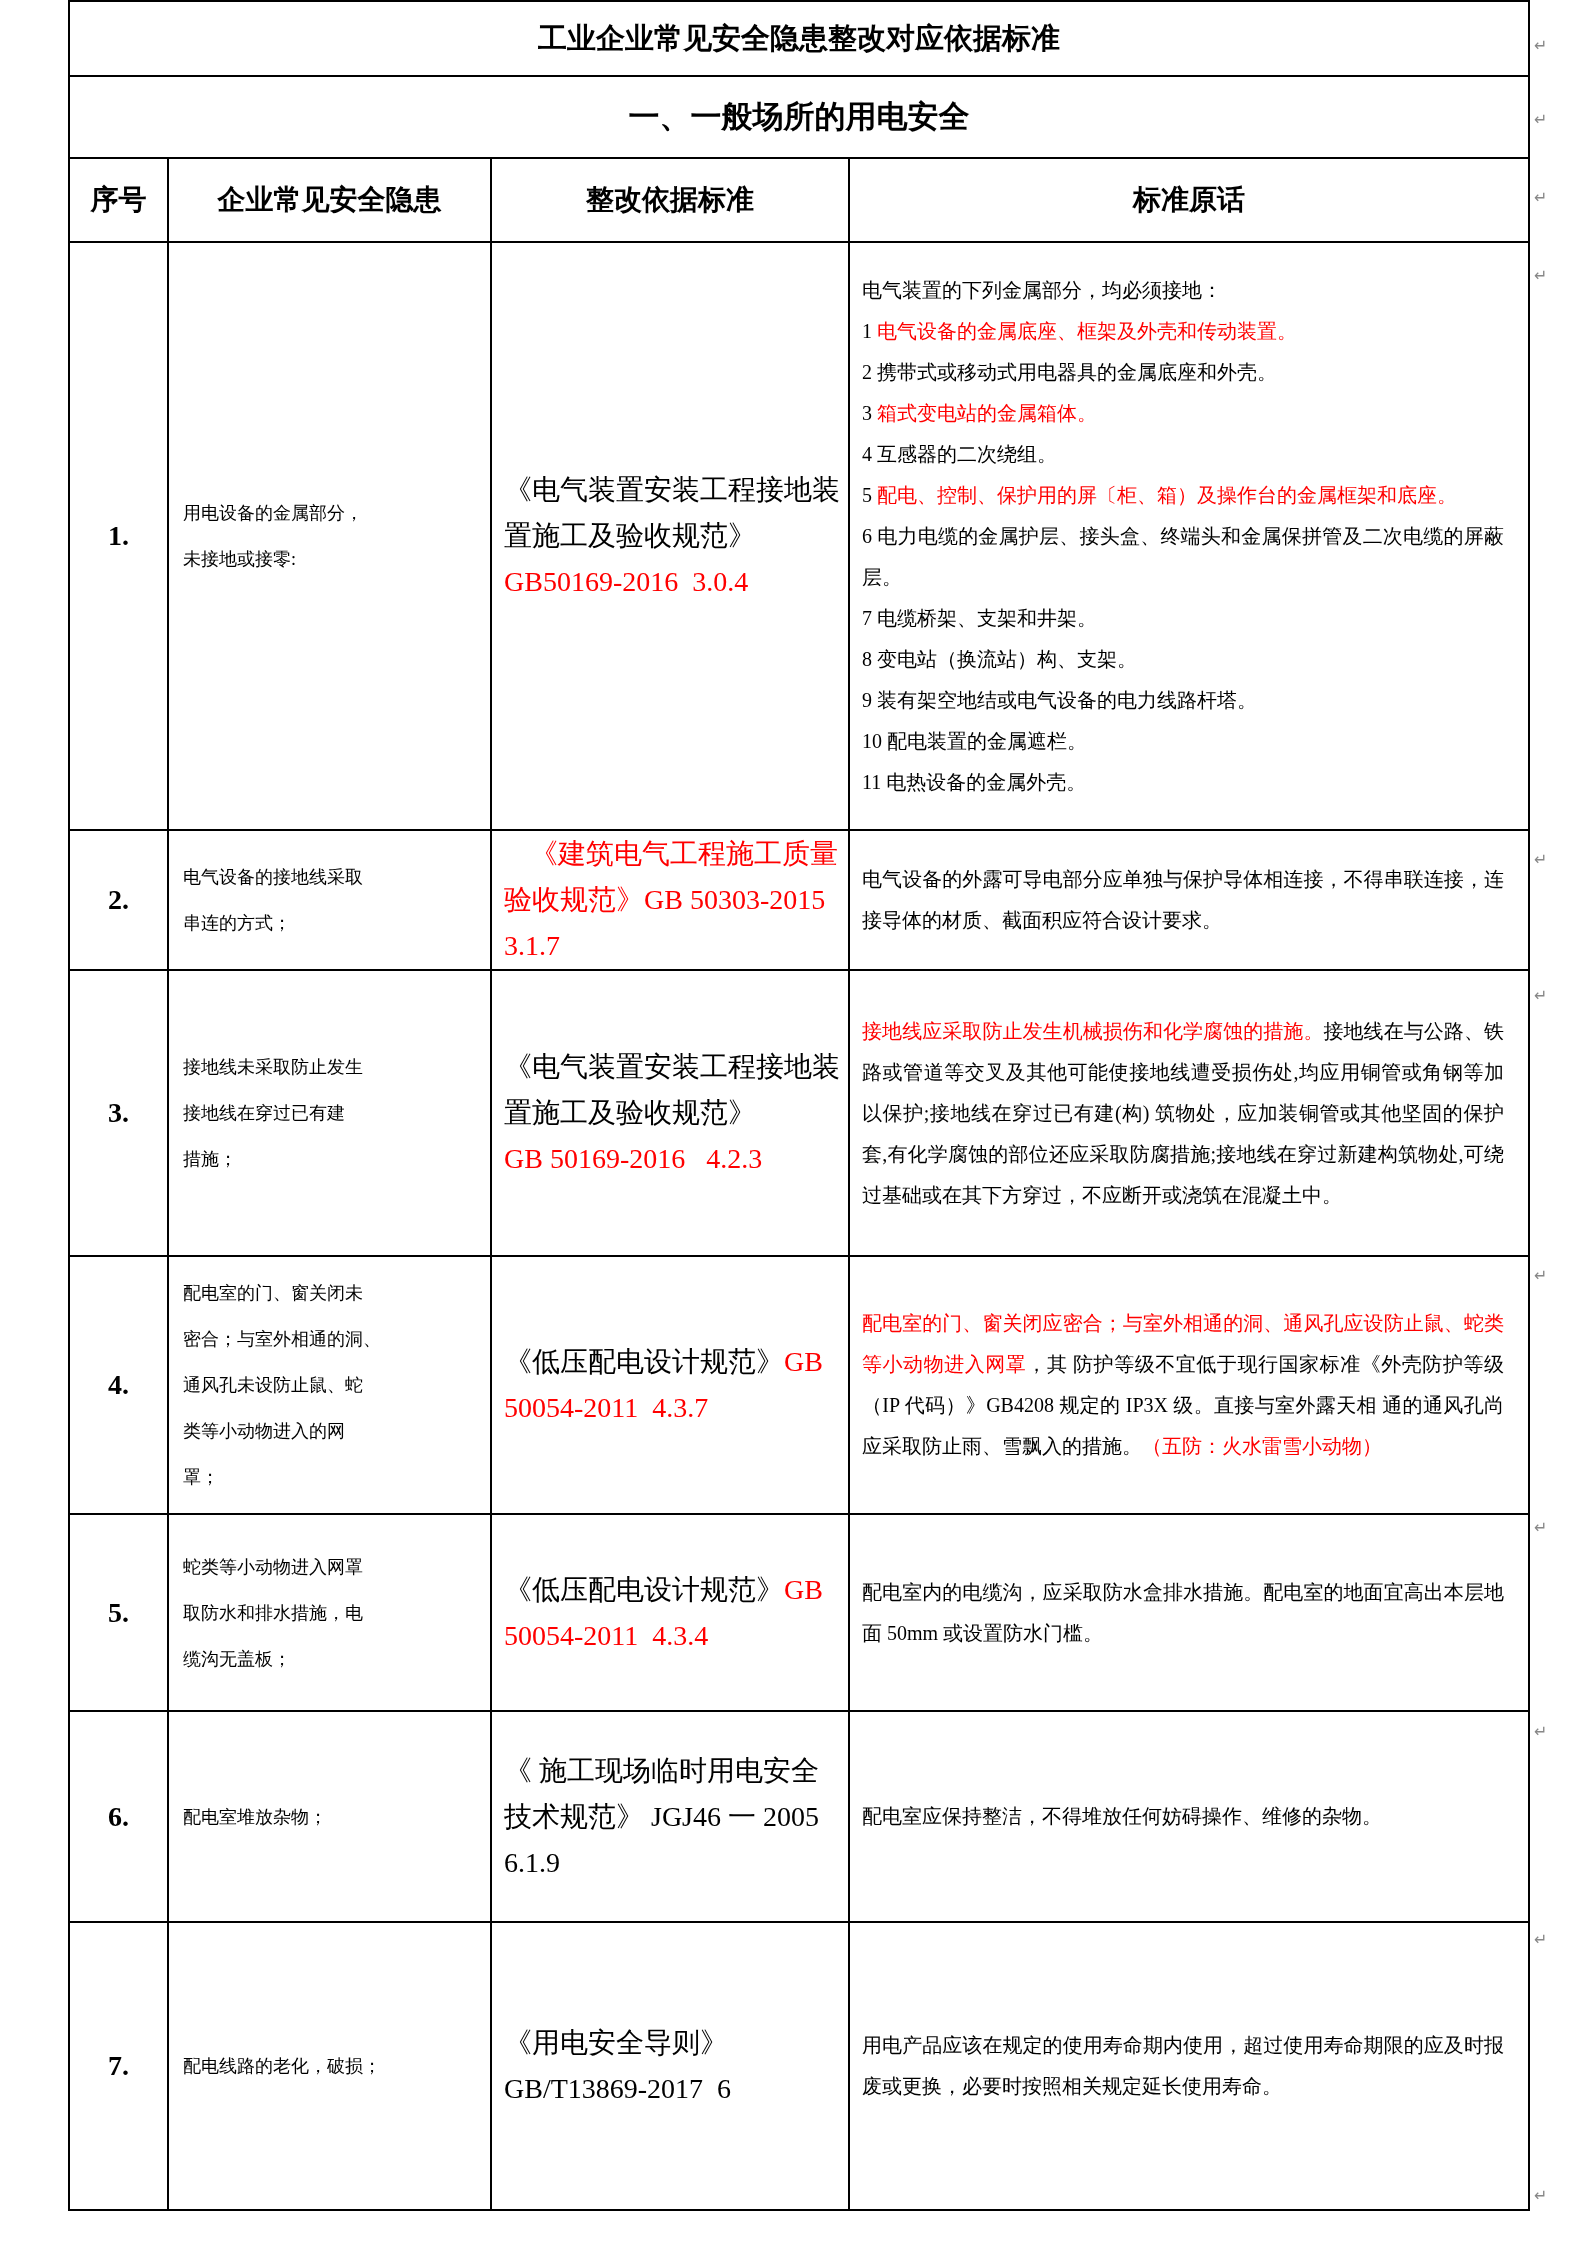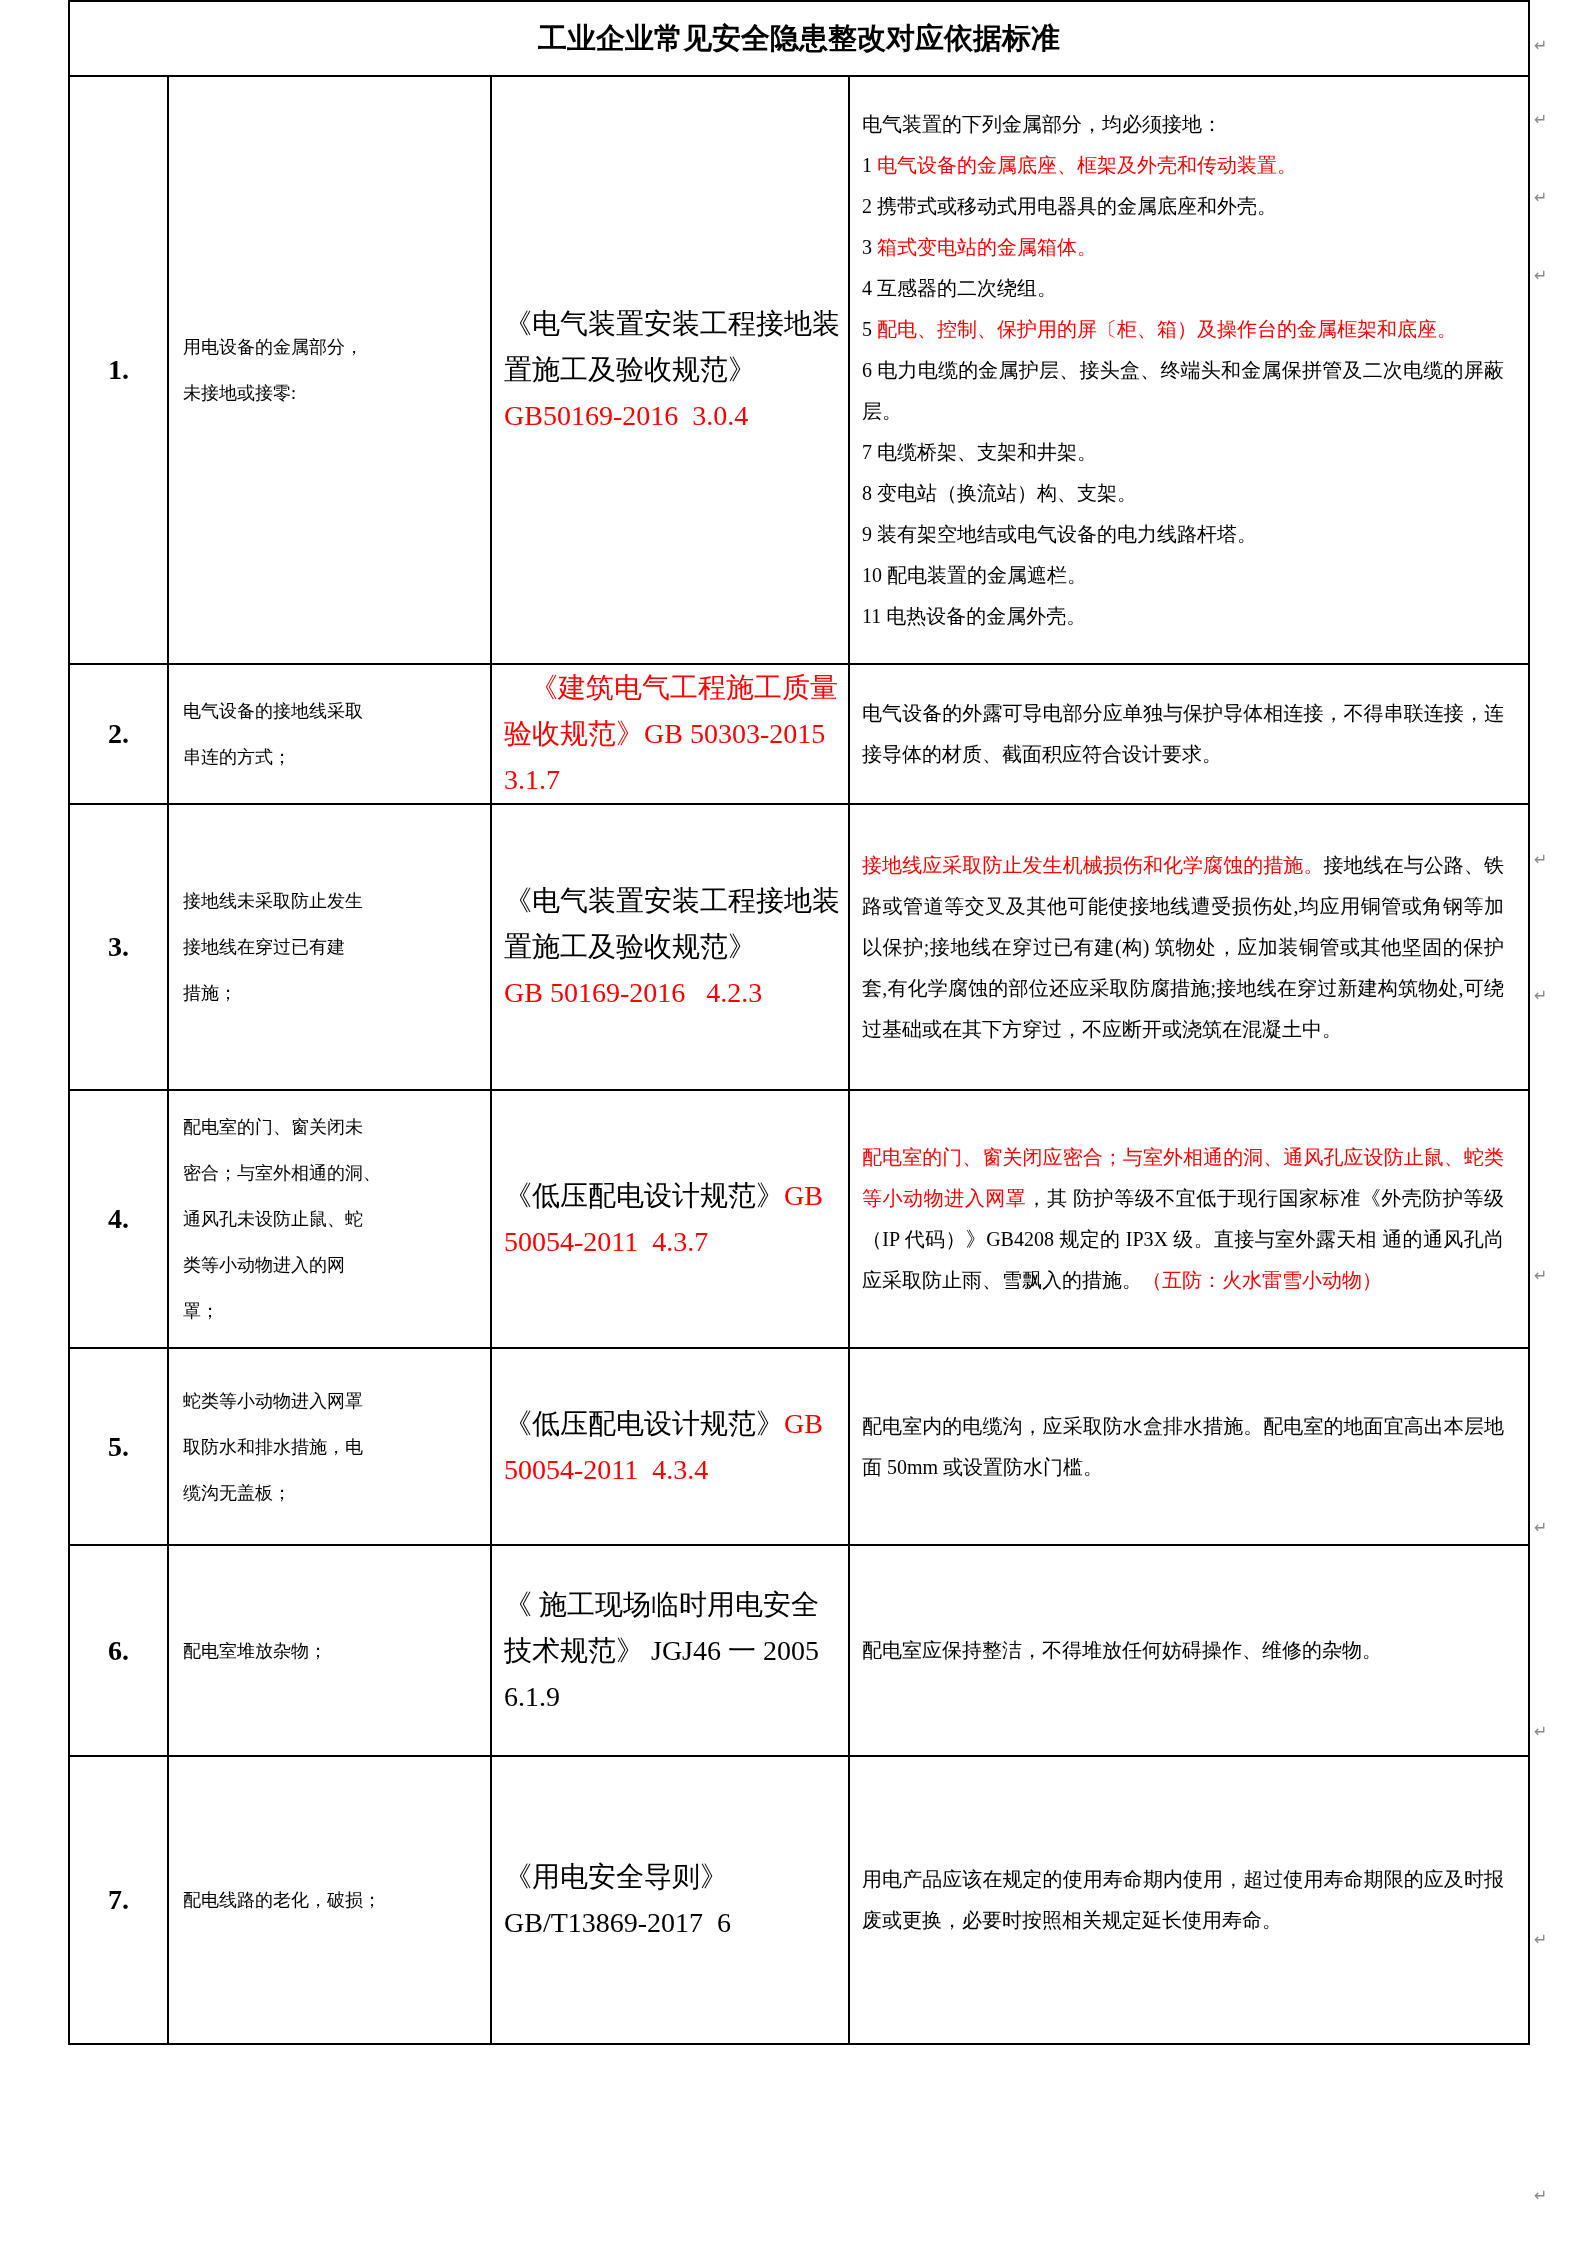--- a/index.html
+++ b/index.html
@@ -48,20 +48,29 @@
 <table class="doc">
   <colgroup>
     <col style="width:99px">
     <col style="width:323px">
     <col style="width:358px">
     <col style="width:680px">
   </colgroup>
   <thead>
     <tr>
       <td class="title-cell" colspan="4">工业企业常见安全隐患整改对应依据标准</td>
+    </tr>
+    <tr>
+      <td class="section-cell" colspan="4">一、一般场所的用电安全</td>
+    </tr>
+    <tr class="head-row">
+      <th>序号</th>
+      <th>企业常见安全隐患</th>
+      <th>整改依据标准</th>
+      <th>标准原话</th>
     </tr>
   </thead>
   <tbody id="table-body">
       <tr>
         <td class="no">1.</td>
         <td class="hazard">用电设备的金属部分，
 未接地或接零:</td>
         <td class="std"><span class="">《电气装置安装工程接地装
 置施工及验收规范》
 </span><span class="red">GB50169-2016  3.0.4</span></td>

